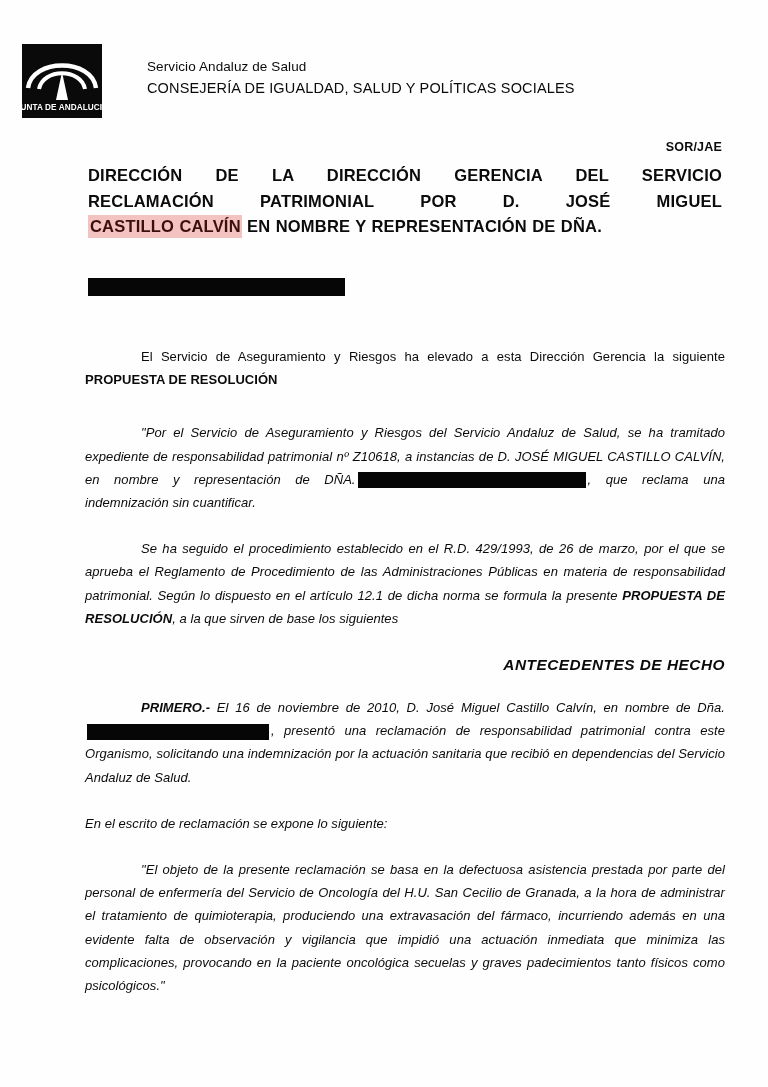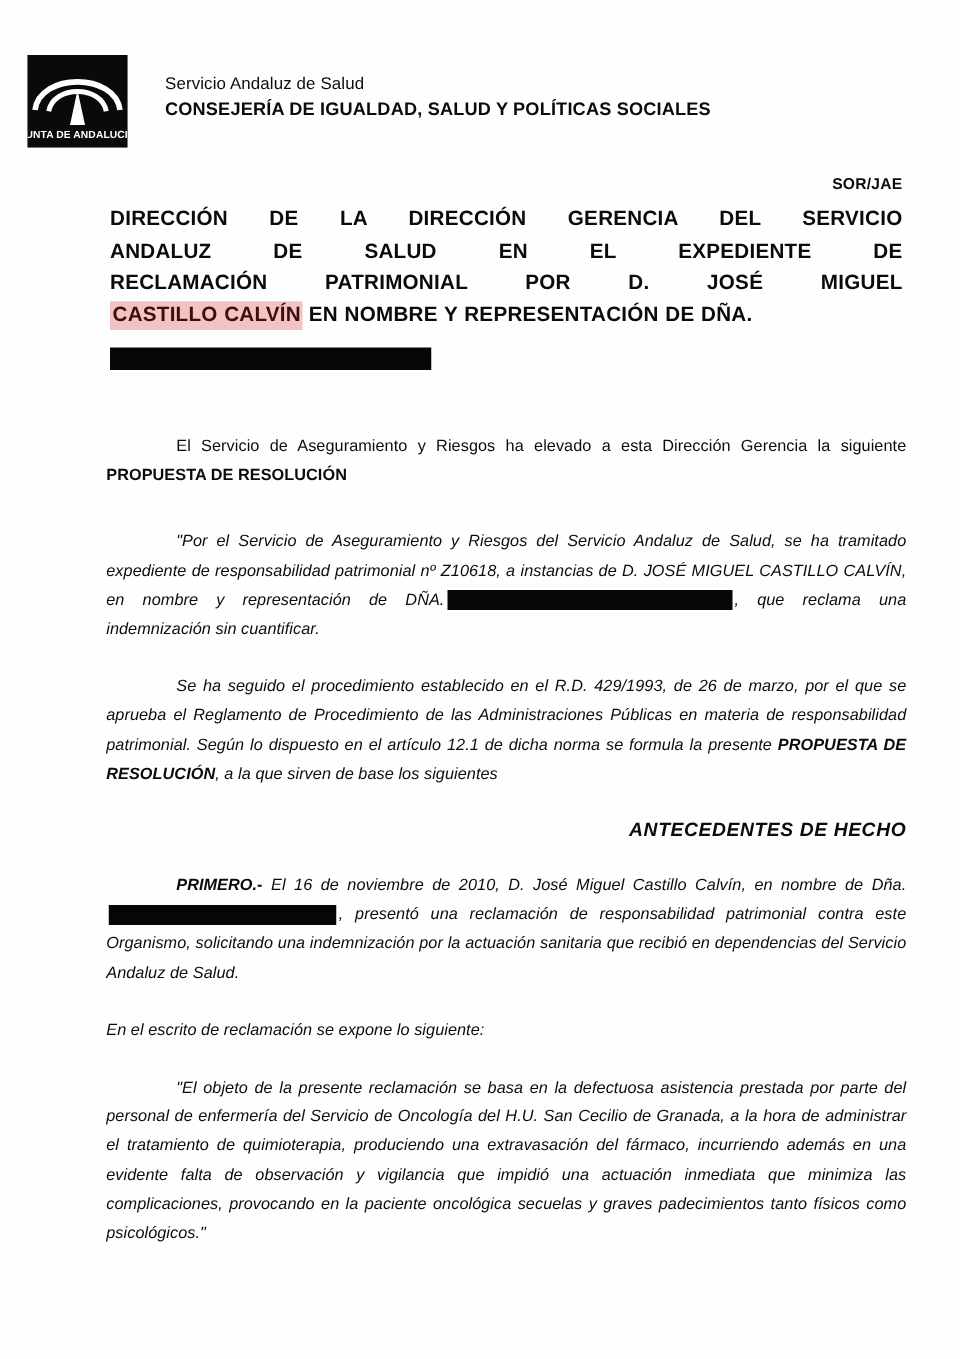--- a/index.html
+++ b/index.html
@@ -35,33 +35,33 @@
   .logo {
     width: 80px;
     height: 74px;
     background: #0a0a0a;
     position: relative;
     flex: 0 0 auto;
     overflow: hidden;
   }
   .logo svg { display: block; }
   .header-text {
-    margin-left: 30px;
+    margin-left: 45px;
     padding-top: 15px;
   }
   .org-line1 {
     font-size: 13.5px;
     letter-spacing: 0.1px;
     line-height: 1.15;
     white-space: nowrap;
     font-weight: 400;
   }
   .org-line2 {
     font-size: 14.5px;
-    font-weight: 700;
+    font-weight: 400;
     letter-spacing: 0.15px;
     line-height: 1.25;
     margin-top: 4px;
     white-space: nowrap;
   }
 
   
   .ref-code {
     position: absolute;
     right: 46px;
@@ -164,21 +164,20 @@
     <div class="header-text">
       <div class="org-line1">Servicio Andaluz de Salud</div>
       <div class="org-line2">CONSEJERÍA DE IGUALDAD, SALUD Y POLÍTICAS SOCIALES</div>
     </div>
   </div>
 
   <div class="ref-code">SOR/JAE</div>
 
   <div class="title-block">
     <span class="ln">DIRECCIÓN DE LA DIRECCIÓN GERENCIA DEL SERVICIO</span>
-    <span class="ln">ANDALUZ DE SALUD EN EL EXPEDIENTE DE</span>
     <span class="ln">RECLAMACIÓN PATRIMONIAL POR D. JOSÉ MIGUEL</span>
     <span class="ln last"><span class="hl">CASTILLO CALVÍN</span><span> EN NOMBRE Y REPRESENTACIÓN DE DÑA.</span></span>
   </div>
   <div class="redaction-block"></div>
 
   <div class="body-area">
 
     <p class="para upright">
       <span class="indent"></span><span>El Servicio de Aseguramiento y Riesgos ha elevado a esta Dirección Gerencia la siguiente </span><span class="b">PROPUESTA DE RESOLUCIÓN</span>
     </p>

